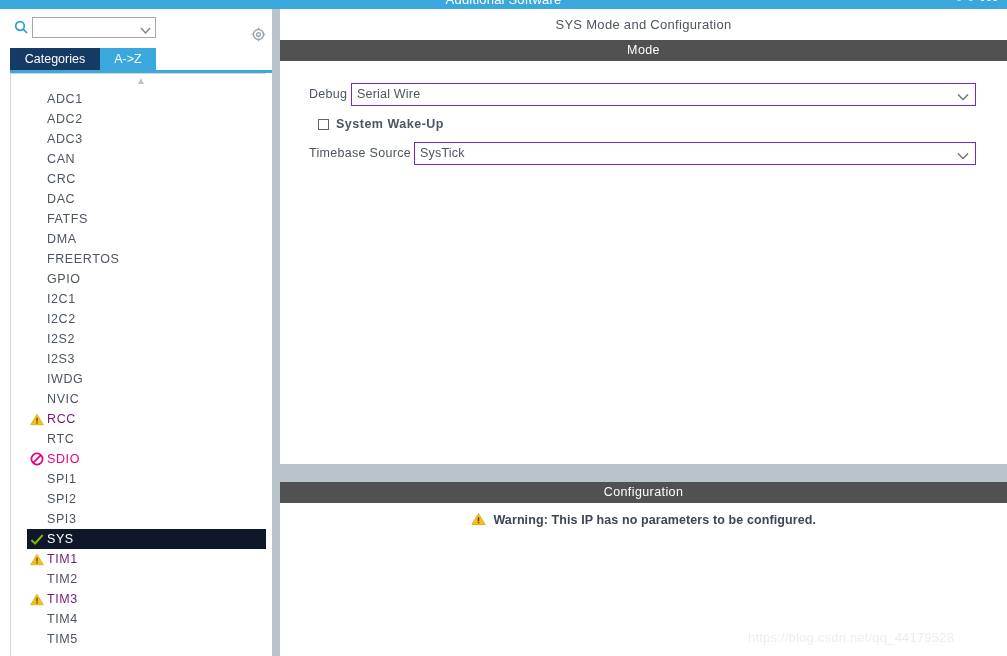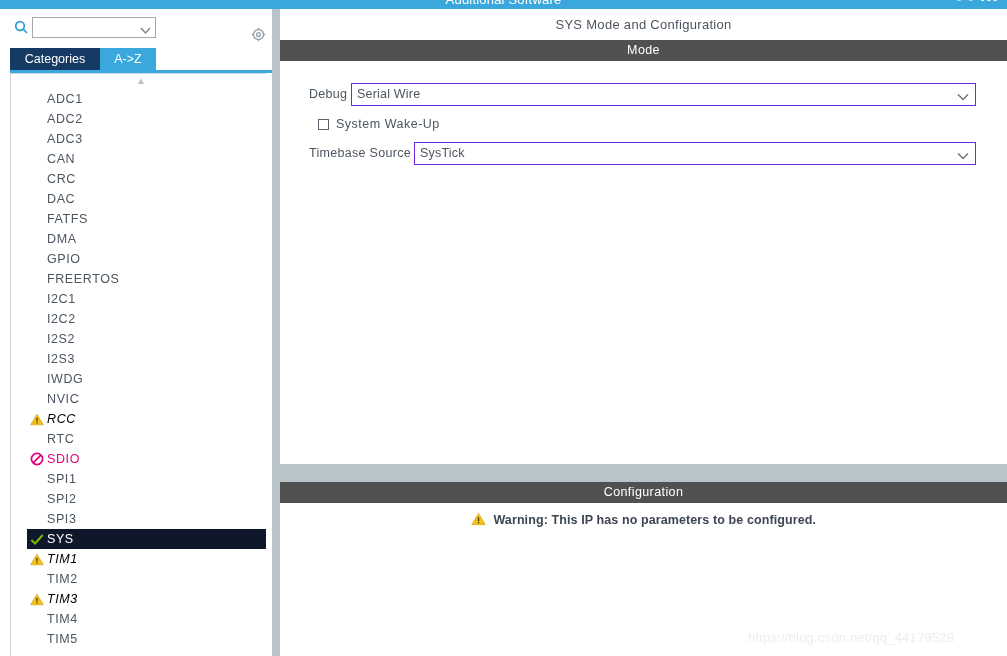--- a/index.html
+++ b/index.html
@@ -154,21 +154,21 @@
   }
   .ip-row .ip-icon {
     position: absolute; left: 3px; top: 3px;
     width: 14px; height: 14px;
   }
   .ip-row.selected {
     background: #0f172a;
     text-decoration: underline;
   }
   .ip-row.selected .ip-label { color: #ffffff; }
-  .ip-row.warn .ip-label { color: #000000; font-style: italic; }
+  .ip-row.warn .ip-label { color: #701a75; }
   .ip-row.block .ip-label { color: #e4007f; }
 
   
   .left-scrollbar {
     position: absolute; left: 266px; top: 64px;
     width: 6px; height: 592px;
     background: #ffffff;
   }
   .splitter {
     position: absolute; left: 272px; top: 9px;
@@ -246,20 +246,21 @@
     border: 1.4px solid #5a6470;
     background: #ffffff;
   }
   .check-label {
     position: absolute; left: 18px; top: 0;
     font-size: 12.5px;
     color: #4c5560;
     line-height: 17px;
     white-space: nowrap;
     letter-spacing: .5px;
+    font-weight: bold;
   }
 
   .panel-gap {
     position: absolute; left: 0; top: 455px;
     width: 727px; height: 18px;
     background: #b9c3ca;
   }
   .config-header { left: 0; top: 473px; }
 
   .config-body {
@@ -356,24 +357,24 @@
           <div class="ip-row">
             <span class="ip-label">DAC</span>
           </div>
           <div class="ip-row">
             <span class="ip-label">FATFS</span>
           </div>
           <div class="ip-row">
             <span class="ip-label">DMA</span>
           </div>
           <div class="ip-row">
+            <span class="ip-label">FREERTOS</span>
+          </div>
+          <div class="ip-row">
             <span class="ip-label">GPIO</span>
-          </div>
-          <div class="ip-row">
-            <span class="ip-label">FREERTOS</span>
           </div>
           <div class="ip-row">
             <span class="ip-label">I2C1</span>
           </div>
           <div class="ip-row">
             <span class="ip-label">I2C2</span>
           </div>
           <div class="ip-row">
             <span class="ip-label">I2S2</span>
           </div>

